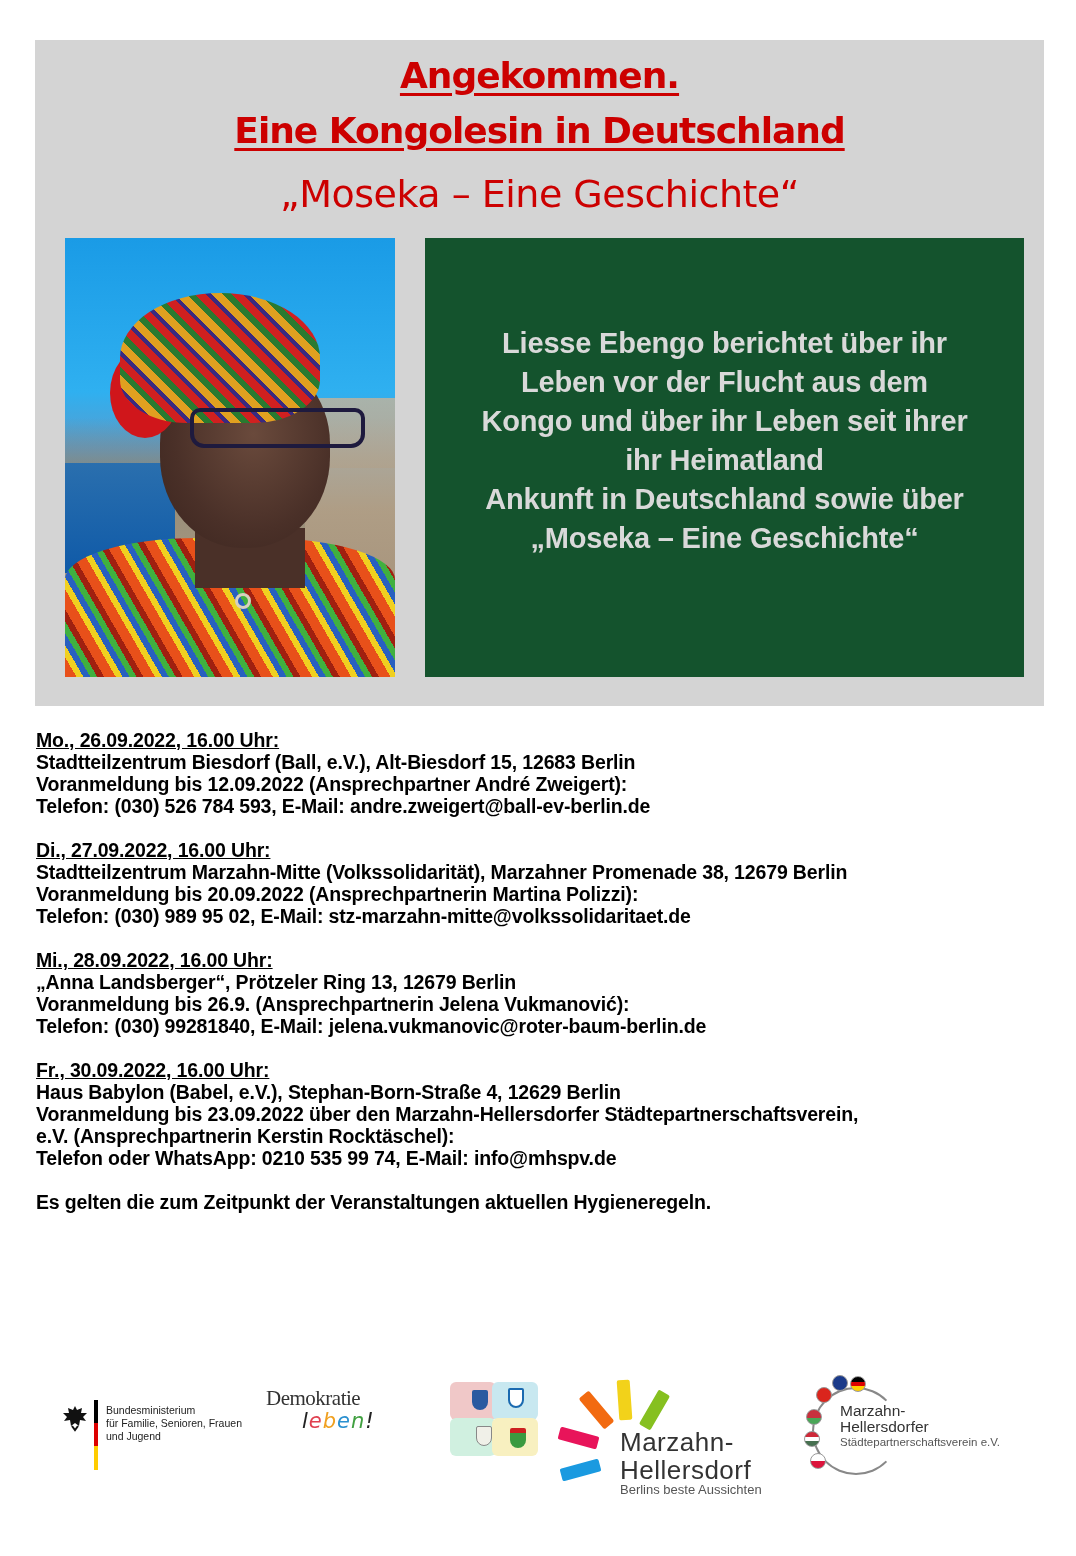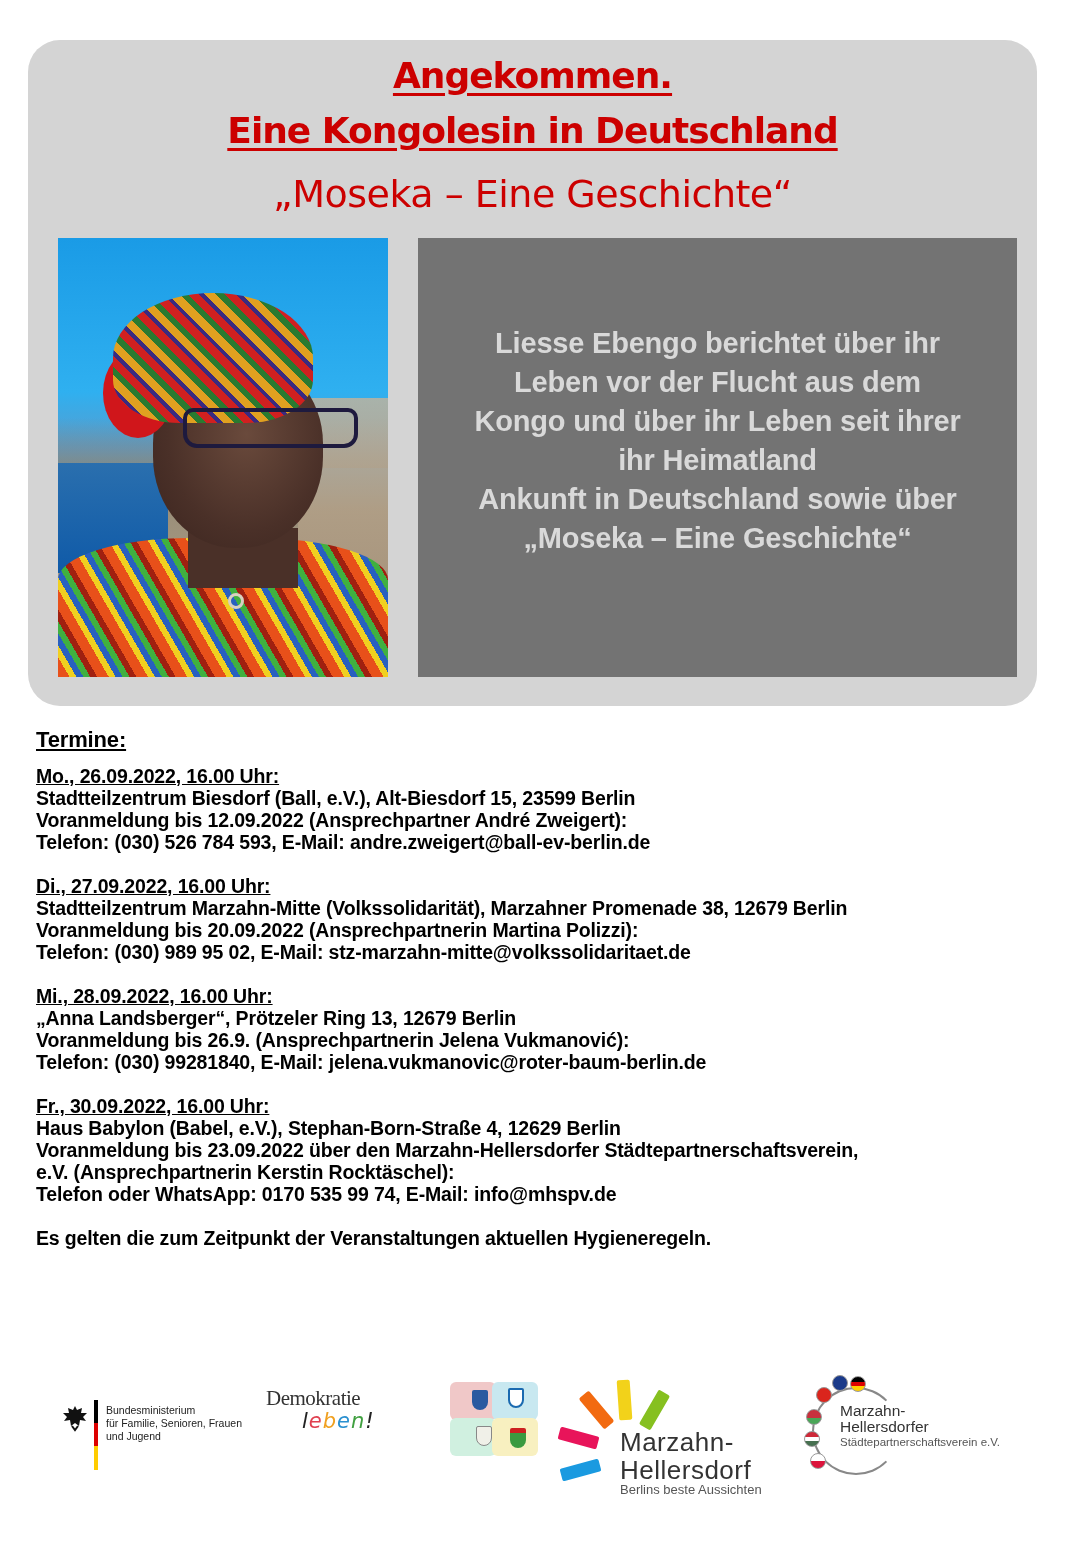--- a/index.html
+++ b/index.html
@@ -1,22 +1,21 @@
 <!DOCTYPE html>
 <html><head>
   <meta charset="utf-8">
   <style>
     * { box-sizing: border-box; margin: 0; padding: 0; }
     html, body { width: 1076px; height: 1556px; background: #ffffff; overflow: hidden; }
     body { position: relative; font-family: "Liberation Sans", sans-serif; color: #000; }
 
     .panel {
-      position: absolute; left: 28px; top: 40px; width: 1009px; height: 666px;
+      position: absolute; left: 35px; top: 40px; width: 1009px; height: 666px;
       background: #d4d4d4;
-      border-radius: 32px;
     }
     .title {
       position: absolute; left: 0; width: 100%; text-align: center;
       font-family: "DejaVu Sans", sans-serif; color: #cc0000;
     }
     .title-1 { top: 15px; font-size: 36px; font-weight: bold; letter-spacing: -1px; }
     .title-2 { top: 70px; font-size: 36px; font-weight: bold; letter-spacing: -1px; }
     .title-1 span, .title-2 span { text-decoration: underline; text-decoration-thickness: 3px; text-underline-offset: 5px; }
     .title-3 { top: 132px; font-size: 38px; font-weight: normal; letter-spacing: -0.5px; }
 
@@ -33,21 +32,21 @@
     .photo .face { position:absolute; left:95px; top:120px; width:170px; height:190px; border-radius: 45% 45% 48% 48%;
       background: radial-gradient(ellipse at 55% 40%, #6a4a3c 0%, #4a3028 60%, #3a241e 100%); }
     .photo .glasses { position:absolute; left:125px; top:170px; width:175px; height:40px; border:4px solid #1e1a3e; border-radius: 10px 10px 14px 14px; }
     .photo .neck { position:absolute; left:130px; top:290px; width:110px; height:60px; background:#4a3028; }
     .photo .dress { position:absolute; left:0; top:300px; width:330px; height:139px; border-radius: 40% 40% 0 0 / 30% 30% 0 0;
       background: repeating-linear-gradient(60deg,#e8501a 0 10px,#f0d020 10px 16px,#2860c0 16px 22px,#40b040 22px 28px,#a02010 28px 34px); }
     .photo .pendant { position:absolute; left:170px; top:355px; width:16px; height:16px; border:3px solid #d8d0c0; border-radius:50%; }
 
     .redbox {
       position: absolute; left: 390px; top: 198px; width: 599px; height: 439px;
-      background: #737373; display: flex; align-items: center; justify-content: center;
+      background: #14532d; display: flex; align-items: center; justify-content: center;
     }
     .redbox-text {
       color: #d9d9d9; font-weight: bold; font-size: 29px; line-height: 39px; text-align: center;
       margin-top: -34px; letter-spacing: -0.2px;
     }
     .redbox-text div { white-space: nowrap; }
 
     .termine {
       position: absolute; left: 36px; top: 729px; width: 1000px;
       font-weight: bold; font-size: 19.5px; line-height: 22px; letter-spacing: -0.15px;
@@ -122,25 +121,24 @@
       <div>Leben vor der Flucht aus dem</div>
       <div>Kongo und über ihr Leben seit ihrer</div>
       <div>ihr Heimatland</div>
       <div>Ankunft in Deutschland sowie über</div>
       <div>„Moseka – Eine Geschichte“</div>
     </div>
   </div>
 </div>
 
 <div class="termine">
-  <div class="termine-heading">Termine:</div>
 
   <div class="event">
     <div class="event-date">Mo., 26.09.2022, 16.00 Uhr:</div>
-    <div class="event-line">Stadtteilzentrum Biesdorf (Ball, e.V.), Alt-Biesdorf 15, 23599 Berlin</div>
+    <div class="event-line">Stadtteilzentrum Biesdorf (Ball, e.V.), Alt-Biesdorf 15, 12683 Berlin</div>
     <div class="event-line">Voranmeldung bis 12.09.2022 (Ansprechpartner André Zweigert):</div>
     <div class="event-line">Telefon: (030) 526 784 593, E-Mail: andre.zweigert@ball-ev-berlin.de</div>
   </div>
 
   <div class="event">
     <div class="event-date">Di., 27.09.2022, 16.00 Uhr:</div>
     <div class="event-line">Stadtteilzentrum Marzahn-Mitte (Volkssolidarität), Marzahner Promenade 38, 12679 Berlin</div>
     <div class="event-line">Voranmeldung bis 20.09.2022 (Ansprechpartnerin Martina Polizzi):</div>
     <div class="event-line">Telefon: (030) 989 95 02, E-Mail: stz-marzahn-mitte@volkssolidaritaet.de</div>
   </div>
@@ -150,21 +148,21 @@
     <div class="event-line">„Anna Landsberger“, Prötzeler Ring 13, 12679 Berlin</div>
     <div class="event-line">Voranmeldung bis 26.9. (Ansprechpartnerin Jelena Vukmanović):</div>
     <div class="event-line">Telefon: (030) 99281840, E-Mail: jelena.vukmanovic@roter-baum-berlin.de</div>
   </div>
 
   <div class="event">
     <div class="event-date">Fr., 30.09.2022, 16.00 Uhr:</div>
     <div class="event-line">Haus Babylon (Babel, e.V.), Stephan-Born-Straße 4, 12629 Berlin</div>
     <div class="event-line">Voranmeldung bis 23.09.2022 über den Marzahn-Hellersdorfer Städtepartnerschaftsverein,</div>
     <div class="event-line">e.V. (Ansprechpartnerin Kerstin Rocktäschel):</div>
-    <div class="event-line">Telefon oder WhatsApp: 0170 535 99 74, E-Mail: info@mhspv.de</div>
+    <div class="event-line">Telefon oder WhatsApp: 0210 535 99 74, E-Mail: info@mhspv.de</div>
   </div>
 
   <div class="hygiene">Es gelten die zum Zeitpunkt der Veranstaltungen aktuellen Hygieneregeln.</div>
 </div>
 
 <div class="logos">
   <div class="logo bmfsfj">
     <div class="eagle">
       <svg width="26" height="28" viewBox="0 0 26 28">
         <path d="M13 2 L15 6 L20 4 L19 9 L25 9 L21 13 L24 17 L18 16 L17 22 L13 19 L9 22 L8 16 L2 17 L5 13 L1 9 L7 9 L6 4 L11 6 Z" fill="#111"></path>

